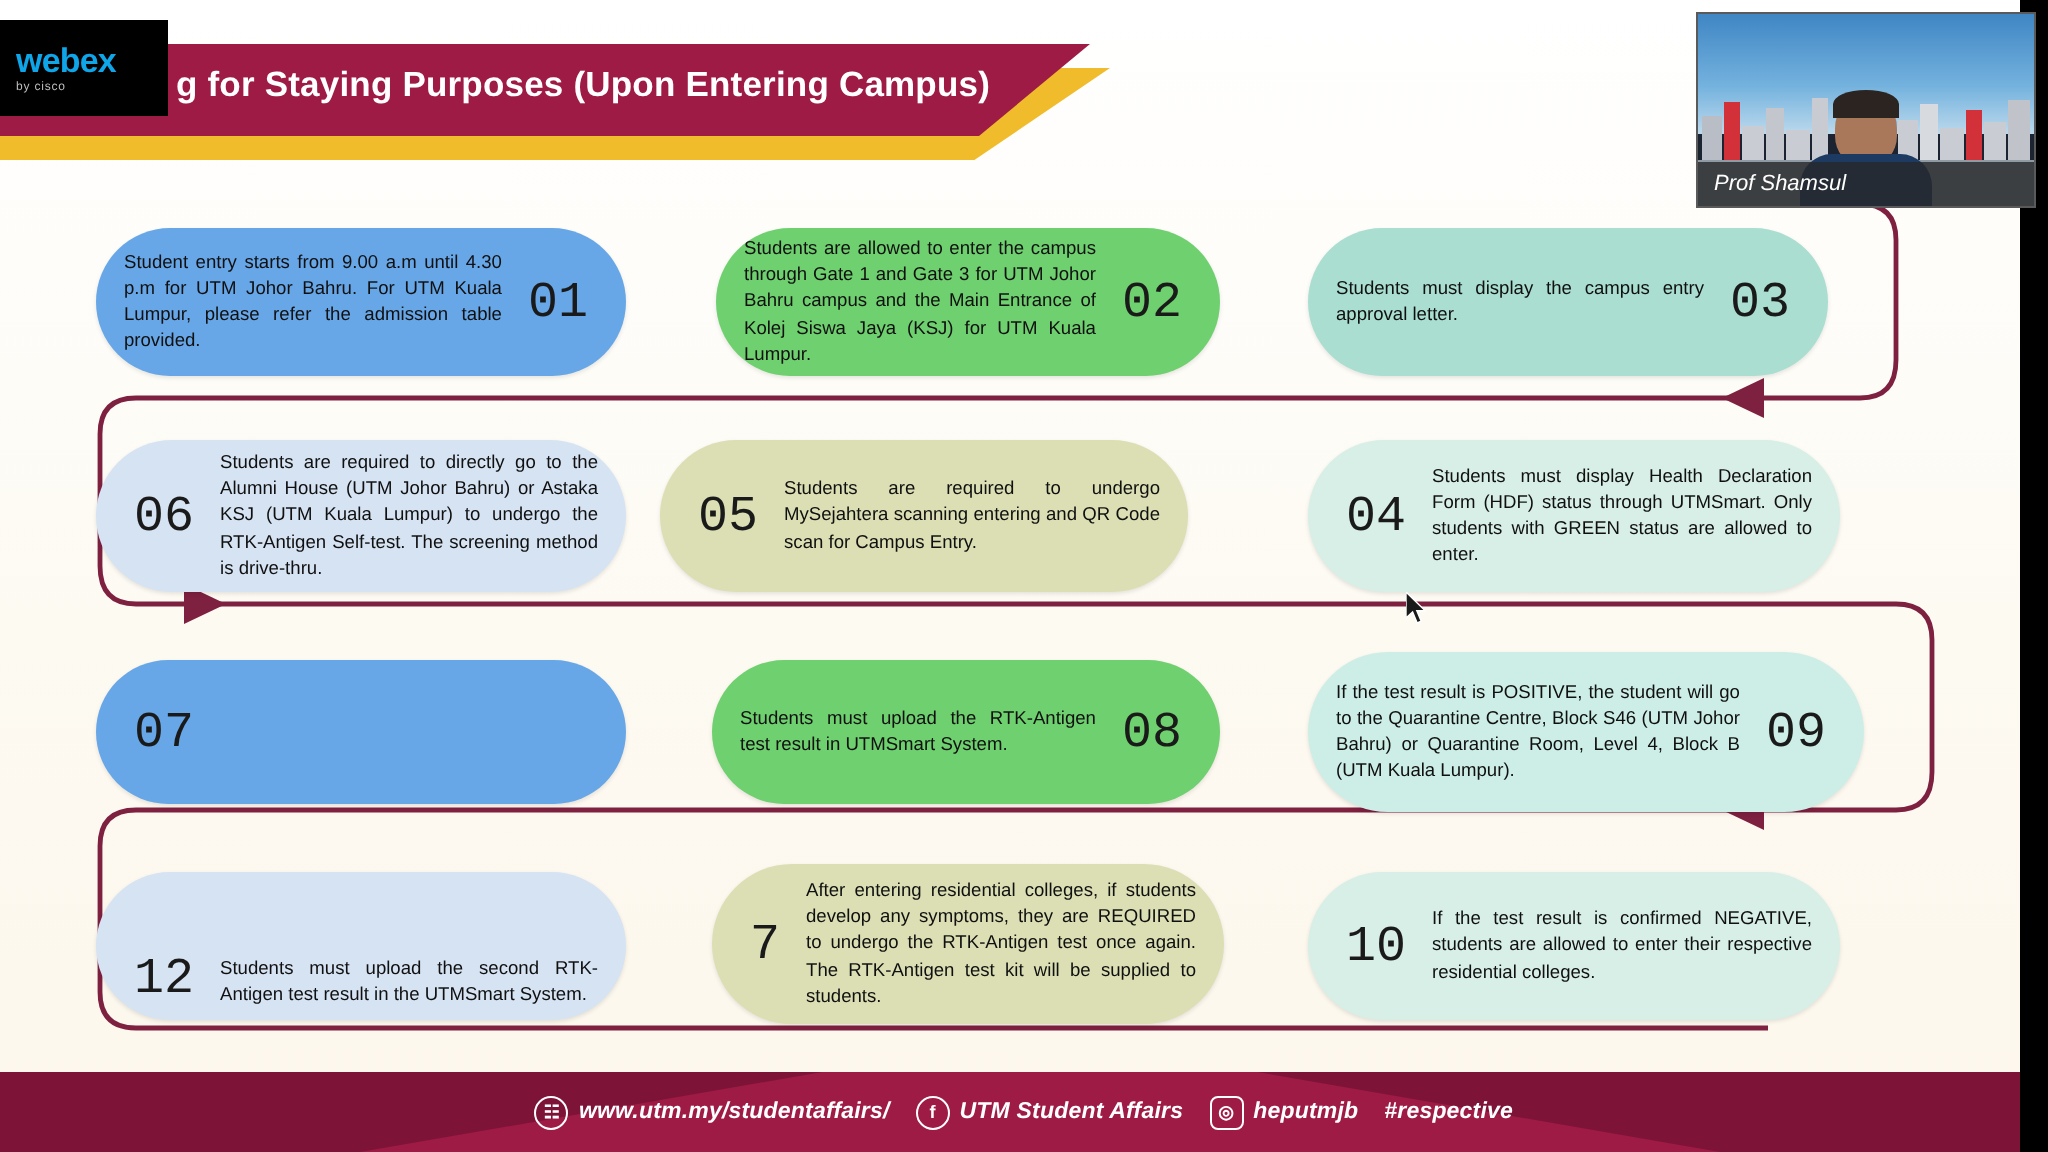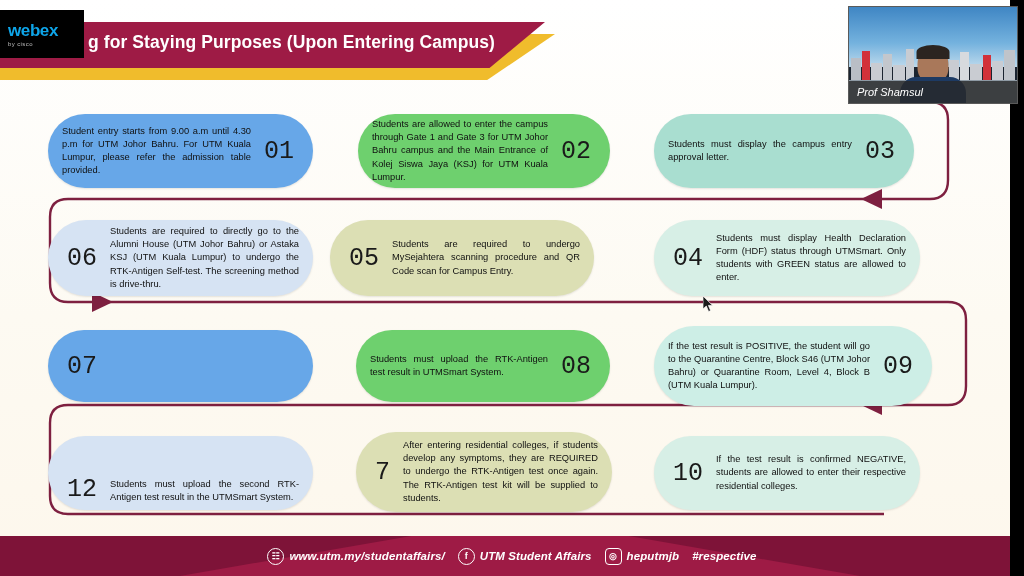--- a/index.html
+++ b/index.html
@@ -121,21 +121,21 @@
         <div class="body">Students must display the campus entry approval letter.</div>
       </div>
 
       <div class="card" style="left: 48px; top: 124px; width: 265px; height: 76px; background: rgb(214, 227, 243);">
         <div class="num">06</div>
         <div class="body">Students are required to directly go to the Alumni House (UTM Johor Bahru) or Astaka KSJ (UTM Kuala  Lumpur) to undergo the RTK-Antigen Self-test. The screening method is drive-thru.</div>
       </div>
 
       <div class="card" style="left: 330px; top: 124px; width: 264px; height: 76px; background: rgb(220, 223, 180);">
         <div class="num">05</div>
-        <div class="body">Students are required to undergo MySejahtera scanning procedure and QR Code scan for Campus Entry.</div>
+        <div class="body">Students are required to undergo MySejahtera scanning entering and QR Code scan for Campus Entry.</div>
       </div>
 
       <div class="card" style="left: 654px; top: 124px; width: 266px; height: 76px; background: rgb(215, 239, 230);">
         <div class="num">04</div>
         <div class="body">Students must display Health Declaration Form (HDF) status through UTMSmart. Only students with GREEN status are allowed to enter.</div>
       </div>
 
       <div class="card num-right" style="left: 48px; top: 234px; width: 265px; height: 72px; background: rgb(103, 167, 232);">
         <div class="num">07</div>
       </div>

